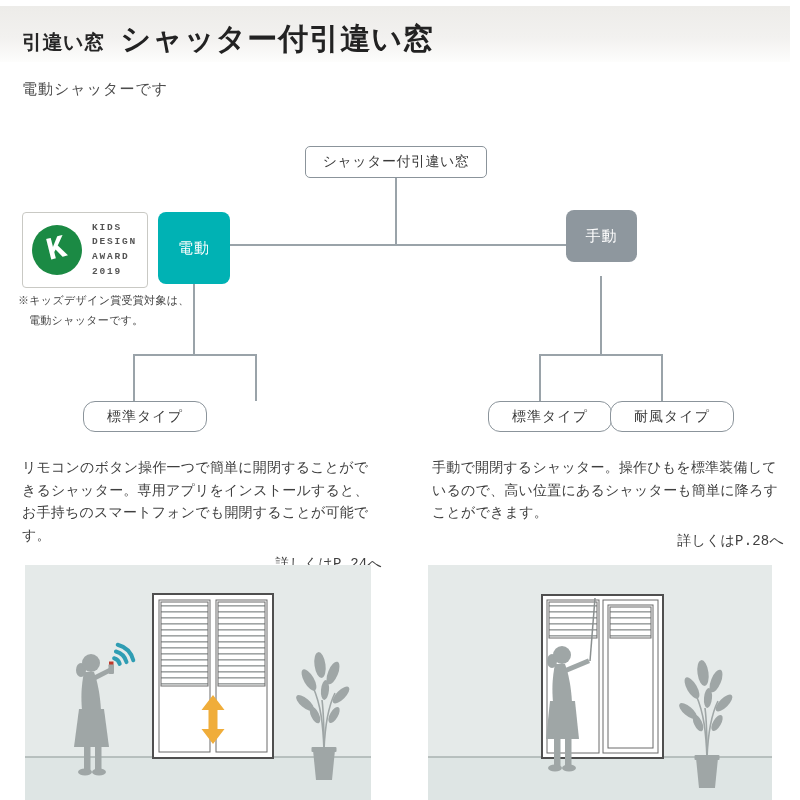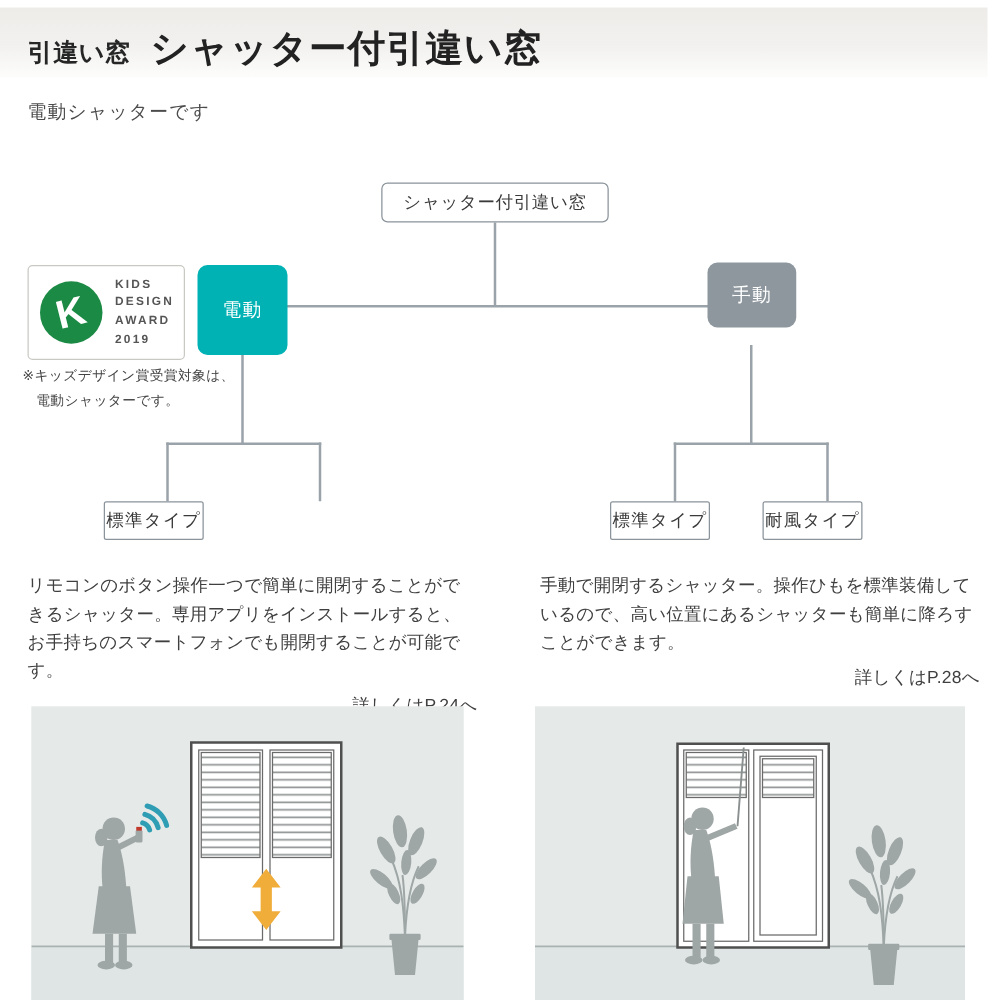--- a/index.html
+++ b/index.html
@@ -9,42 +9,42 @@
     --award-green:#1b8a44;
     --arrow-orange:#f0ad3a;
     --wifi-teal:#2f9db3;
     --silhouette-gray:#9fa6a6;
     --illustration-bg:#e5eae9;
     --header-bg:#edece9;
   }
   *{margin:0;padding:0;box-sizing:border-box;}
   html,body{background:#fff;}
   body{font-family:"Liberation Sans","DejaVu Sans",sans-serif;color:#333;}
-  .page{position:relative;width:800px;height:800px;background:#fff;overflow:hidden;}
+  .page{position:relative;width:800px;height:800px;background:#fff;overflow:hidden;font-family:Liberation Mono, monospace;}
 
   
   .header-band{position:absolute;left:0;top:6px;width:790px;height:56px;
     background:linear-gradient(180deg,var(--header-bg) 0%,#f2f1ef 55%,#fdfdfc 100%);
     display:flex;align-items:baseline;gap:16px;padding:13px 0 0 22px;}
   .header-category{font-size:20px;font-weight:bold;color:#262626;letter-spacing:.5px;}
   .header-title{font-size:30px;font-weight:bold;color:#222;letter-spacing:1px;}
   .section-title{position:absolute;left:22px;top:80px;font-size:15px;color:#4c4c4c;letter-spacing:1px;}
 
   
   .tline{position:absolute;background:var(--line-gray);}
 
   
   .node-root{position:absolute;left:305px;top:146px;width:182px;height:32px;
     background:#fff;border:1px solid #8b949b;border-radius:5px;
     display:flex;align-items:center;justify-content:center;font-size:14px;color:#3a3a3a;letter-spacing:.5px;}
   .node-square{position:absolute;border-radius:8px;display:flex;align-items:center;justify-content:center;
     color:#fff;font-size:15px;letter-spacing:1px;}
   .node-electric{left:158px;top:212px;width:72px;height:72px;background:var(--accent-teal);}
   .node-manual{left:566px;top:210px;width:71px;height:52px;background:var(--node-gray);}
-  .type-box{position:absolute;width:80px;height:31px;background:#fff;border:1px solid #8b949b;border-radius:2px;
+  .type-box{position:absolute;width:124px;height:31px;background:#fff;border:1px solid #8b949b;border-radius:12px;
     display:flex;align-items:center;justify-content:center;font-size:14px;color:#3a3a3a;letter-spacing:1px;}
 
   
   .award-box{position:absolute;left:22px;top:212px;width:126px;height:76px;background:#fff;
     border:1px solid #c9c9c4;border-radius:4px;display:flex;align-items:center;gap:10px;padding-left:9px;}
   .award-circle{width:50px;height:50px;border-radius:50%;background:var(--award-green);
     display:flex;align-items:center;justify-content:center;flex:0 0 auto;}
   .award-circle span{color:#fff;font-size:32px;font-weight:bold;transform:rotate(-14deg);line-height:1;}
   .award-text{font-size:9.5px;font-weight:bold;letter-spacing:1.8px;color:#555;line-height:1.55;}
   .award-note{position:absolute;left:18px;top:292px;font-size:11px;color:#444;line-height:1.8;letter-spacing:.3px;}

